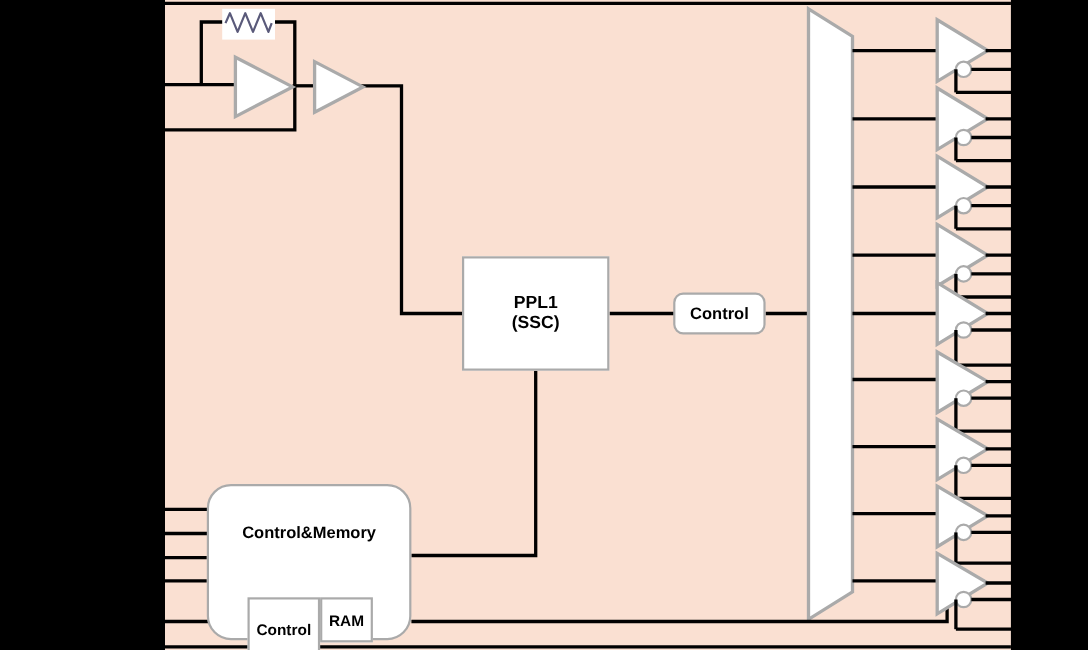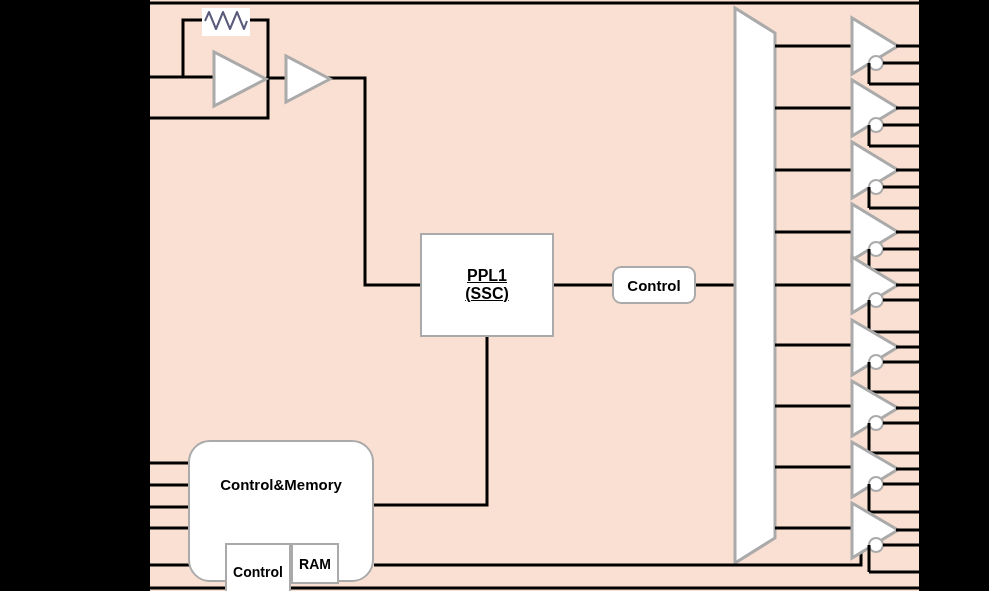--- a/index.html
+++ b/index.html
@@ -219,21 +219,21 @@
     </g>
   </svg>
 
   <div id="res-bg"></div>
 
   <svg style="position:absolute;left:0;top:0;width:989px;height:591px;pointer-events:none;" viewBox="0 0 989 591">
     <polyline points="205,21 209,12 216,29 223,12 230,29 237,12 244,29 247,21" stroke="#5a5a7a" stroke-width="2" fill="none" stroke-linejoin="round"></polyline>
   </svg>
 
   <div class="box" id="pll">
-    <span style="white-space:pre-line;text-decoration:underline;">PPL1
+    <span style="white-space:pre-line;">PPL1
 (SSC)</span>
   </div>
 
   <div class="box" id="divider">
     <span>Control</span>
   </div>
 
   <div class="box" id="ctrlmem">
     <div class="title">Control&amp;Memory</div>
     <div class="subbox" id="sub-control">

